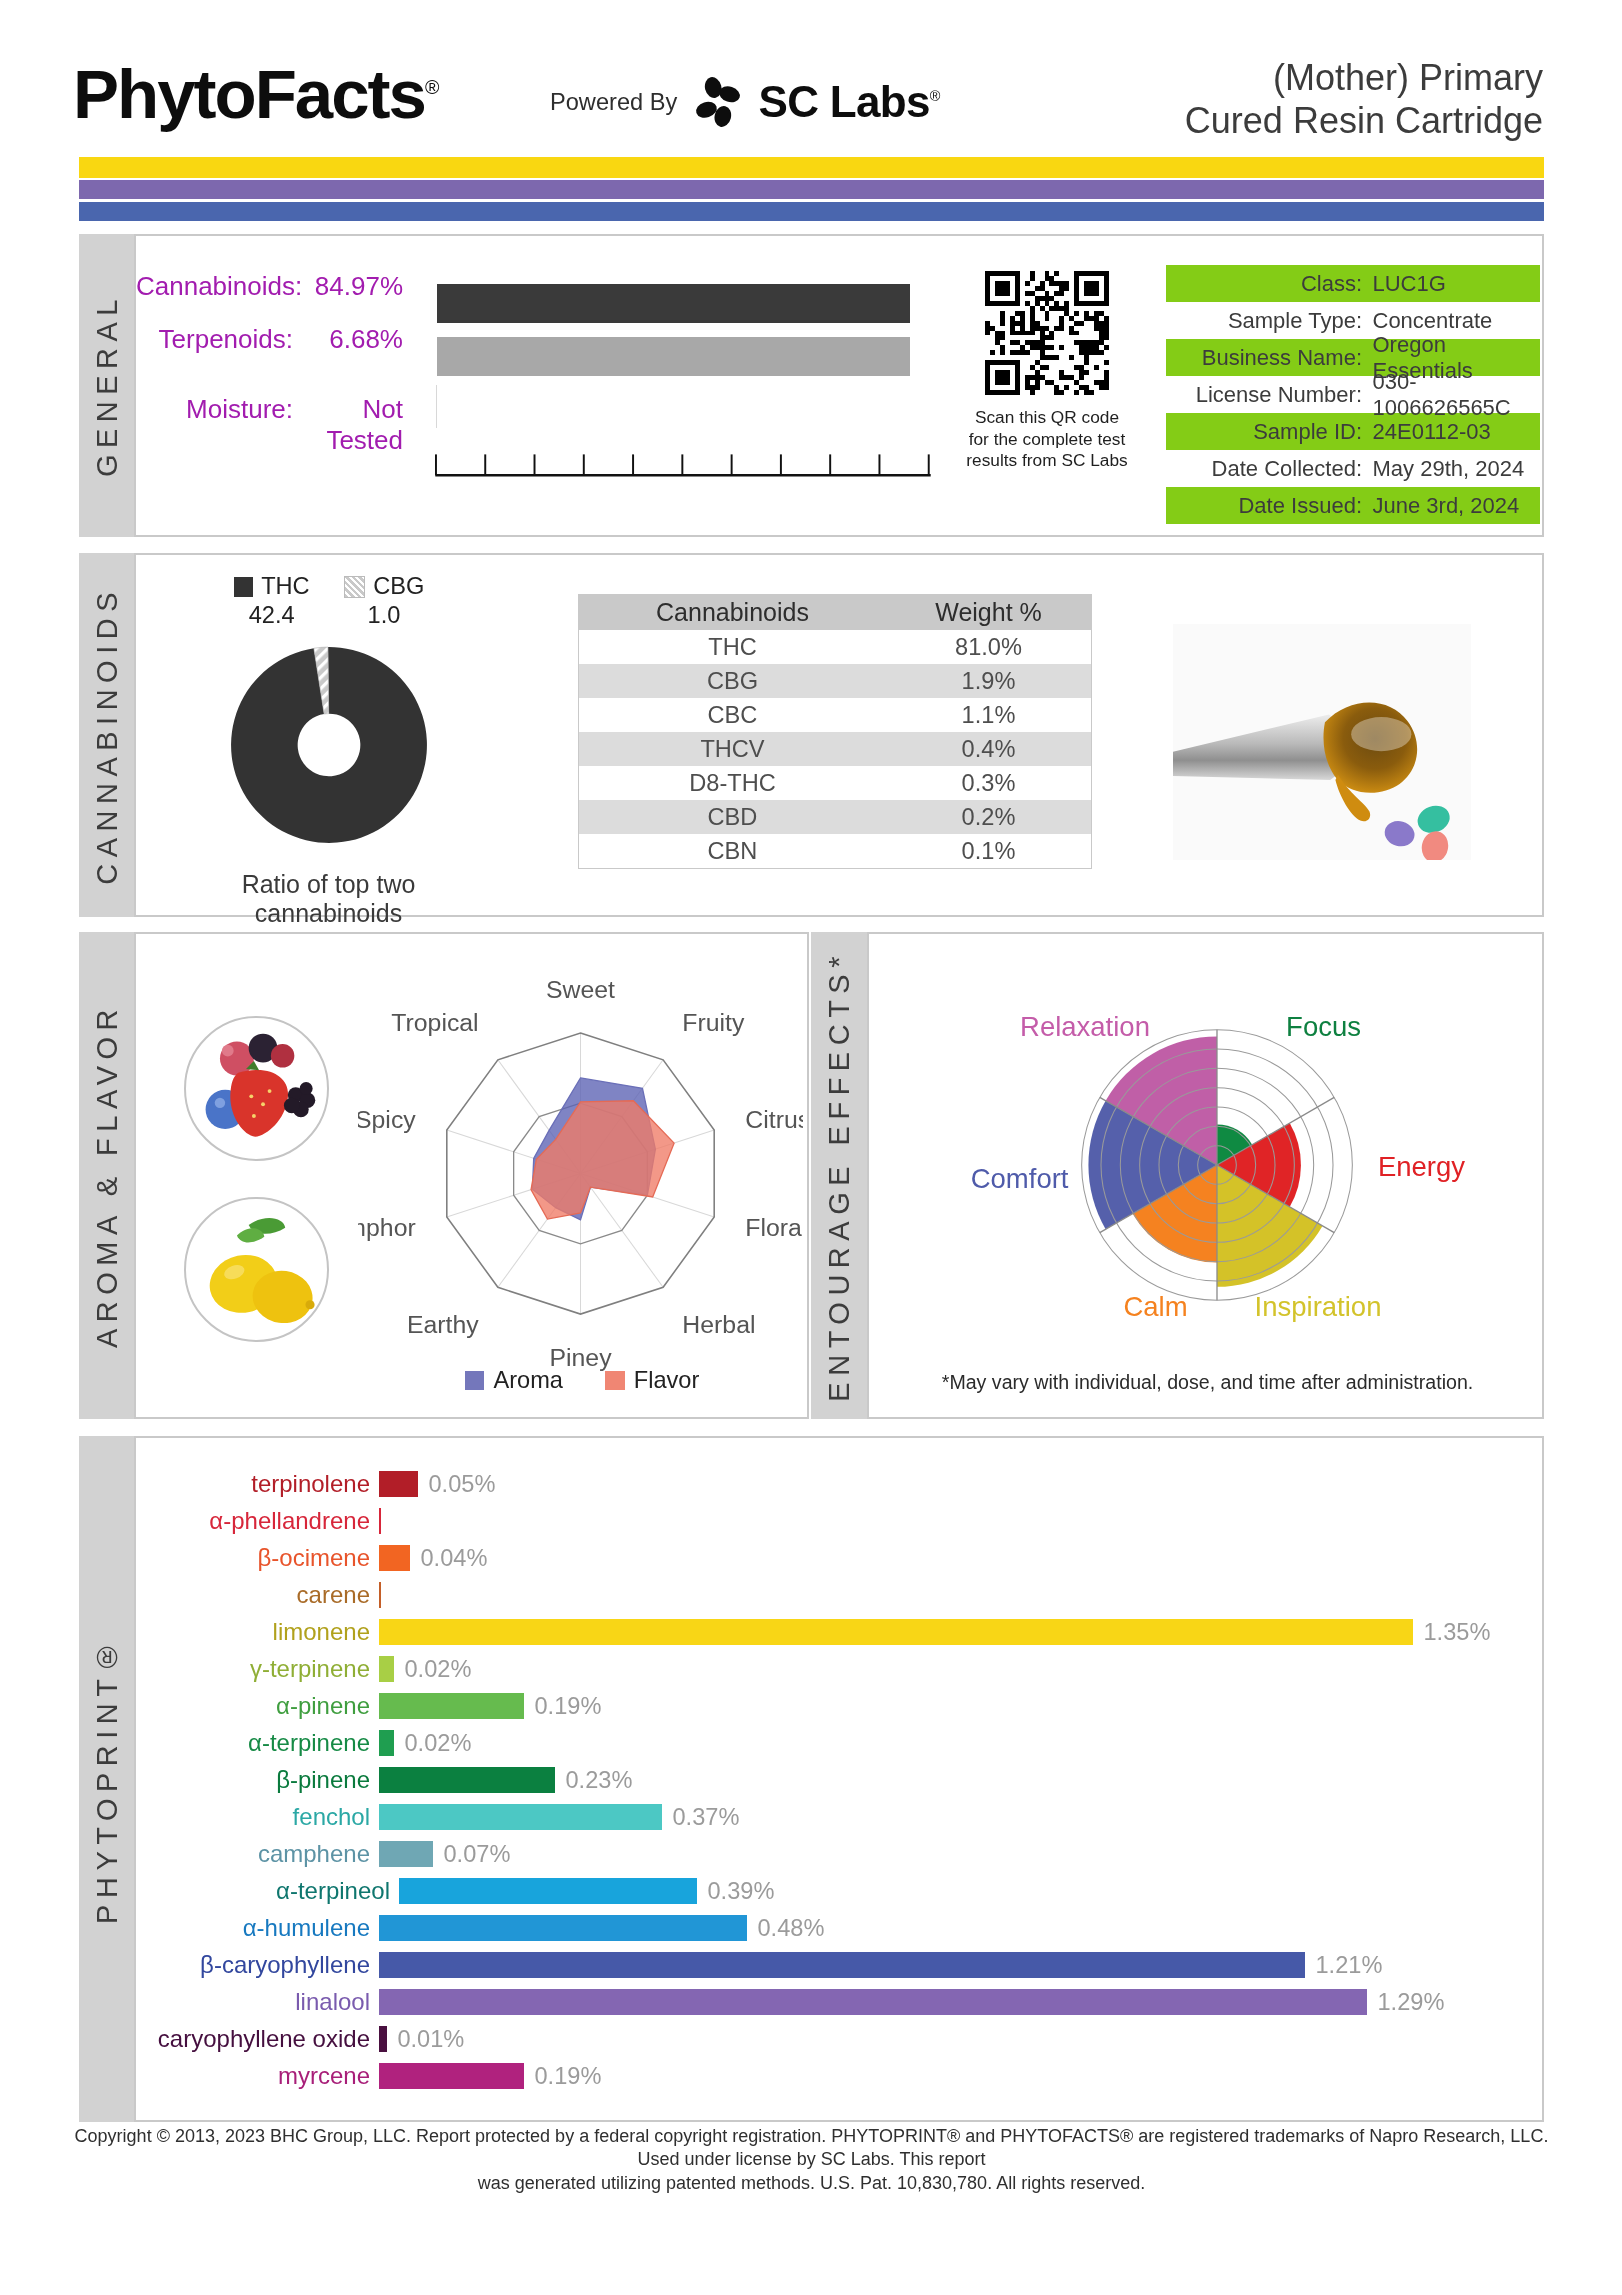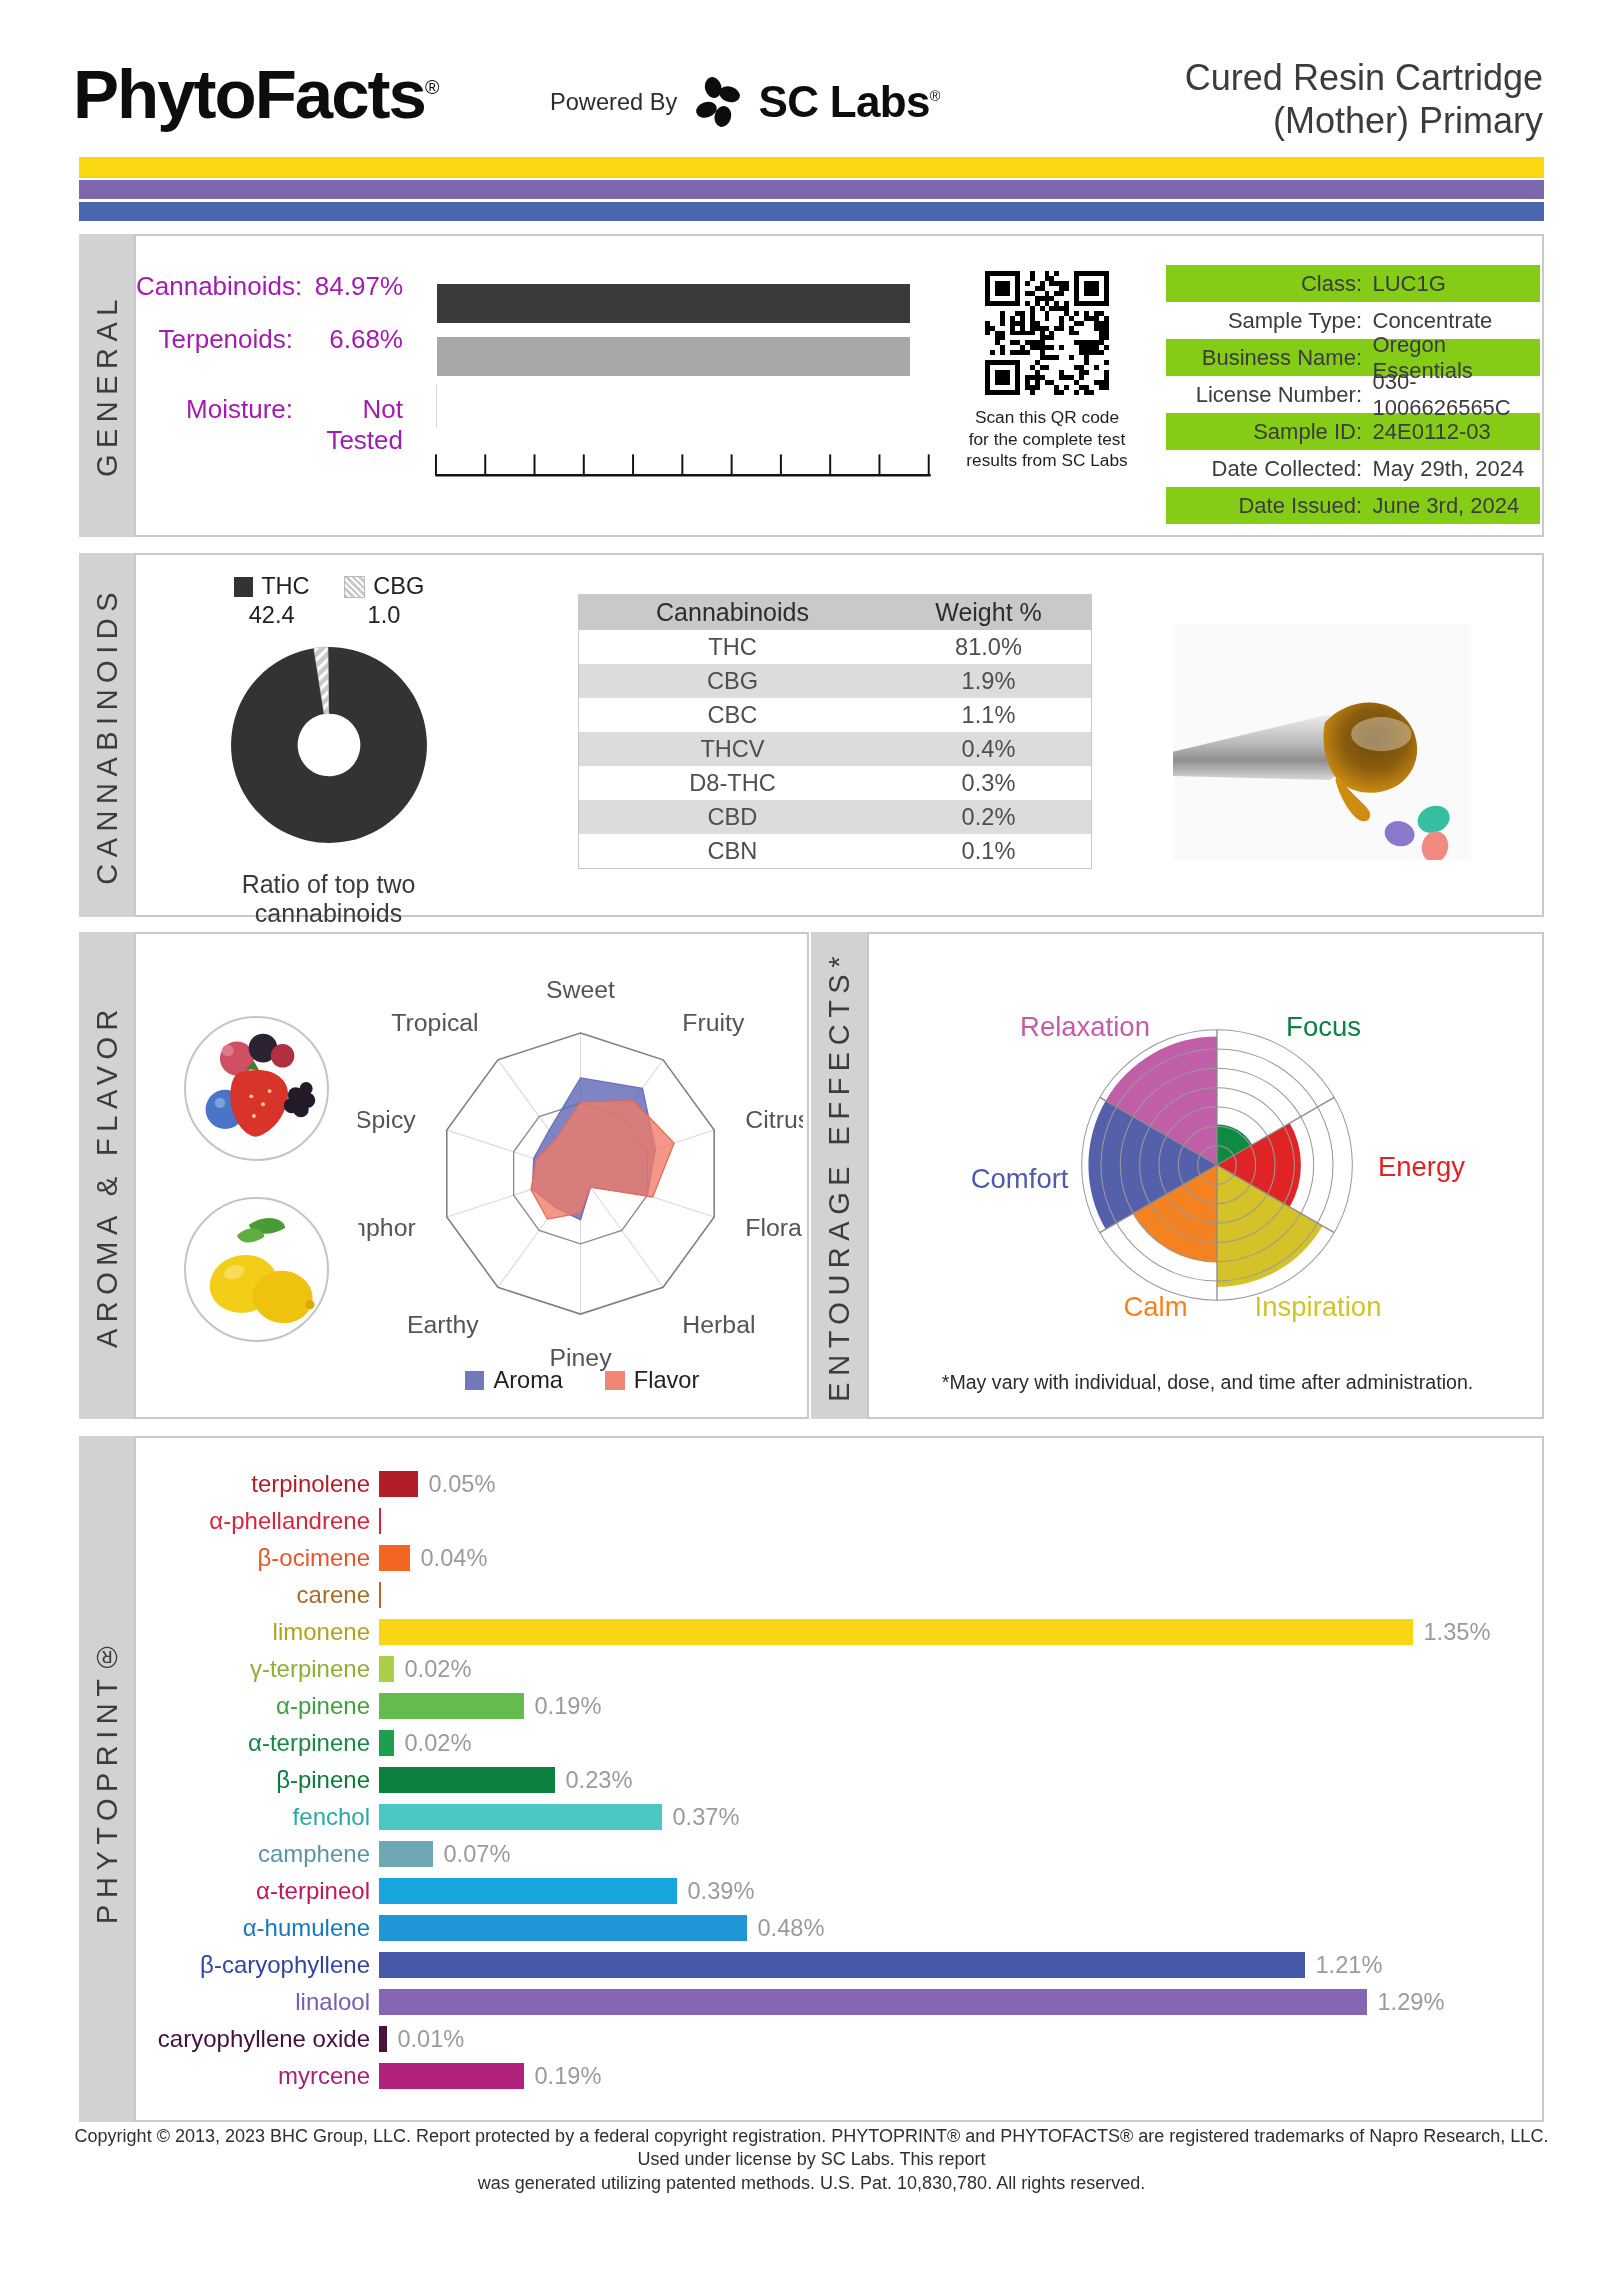--- a/index.html
+++ b/index.html
@@ -79,22 +79,22 @@
         <ellipse cx="21" cy="11" rx="8.5" ry="11" transform="rotate(-14 21 11)" fill="#0d0d0d"></ellipse>
         <ellipse cx="38" cy="18" rx="11" ry="8" transform="rotate(18 38 18)" fill="#0d0d0d"></ellipse>
         <ellipse cx="14" cy="34" rx="11" ry="8" transform="rotate(-18 14 34)" fill="#0d0d0d"></ellipse>
         <ellipse cx="31" cy="41" rx="8.5" ry="11" transform="rotate(14 31 41)" fill="#0d0d0d"></ellipse>
       </svg>
     </span>
     <span class="sclabs"><span>SC Labs</span><sup>®</sup></span>
   </div>
 
   <div class="rtitle">
+    <div>(Mother) Primary</div>
     <div>Cured Resin Cartridge</div>
-    <div>(Mother) Primary</div>
   </div>
 
   <div class="bars">
     <div class="bar bar-yellow" style="background: rgb(249, 215, 17);"></div>
     <div class="bar bar-purple" style="background: rgb(125, 104, 174);"></div>
     <div class="bar bar-blue" style="background: rgb(74, 102, 174);"></div>
   </div>
 
   <div class="strip" style="left:79px;top:234px;width:56px;height:303px;">
     <span class="vlabel">GENERAL</span>
@@ -629,21 +629,21 @@
           <div class="terp-name" style="color: rgb(43, 168, 165);">fenchol</div>
           <div class="terp-bar" style="background: rgb(76, 200, 196); width: 283px;"></div>
           <div class="terp-val">0.37%</div>
         </div>
         <div class="terp-row">
           <div class="terp-name" style="color: rgb(93, 147, 165);">camphene</div>
           <div class="terp-bar" style="background: rgb(111, 167, 180); width: 54px;"></div>
           <div class="terp-val">0.07%</div>
         </div>
         <div class="terp-row">
-          <div class="terp-name" style="color: #be185d;">α-terpineol</div>
+          <div class="terp-name" style="color: #0f766e; margin-left: 20px;">α-terpineol</div>
           <div class="terp-bar" style="background: rgb(24, 164, 220); width: 298px;"></div>
           <div class="terp-val">0.39%</div>
         </div>
         <div class="terp-row">
           <div class="terp-name" style="color: rgb(23, 121, 192);">α-humulene</div>
           <div class="terp-bar" style="background: rgb(33, 150, 214); width: 368px;"></div>
           <div class="terp-val">0.48%</div>
         </div>
         <div class="terp-row">
           <div class="terp-name" style="color: rgb(50, 71, 158);">β-caryophyllene</div>

